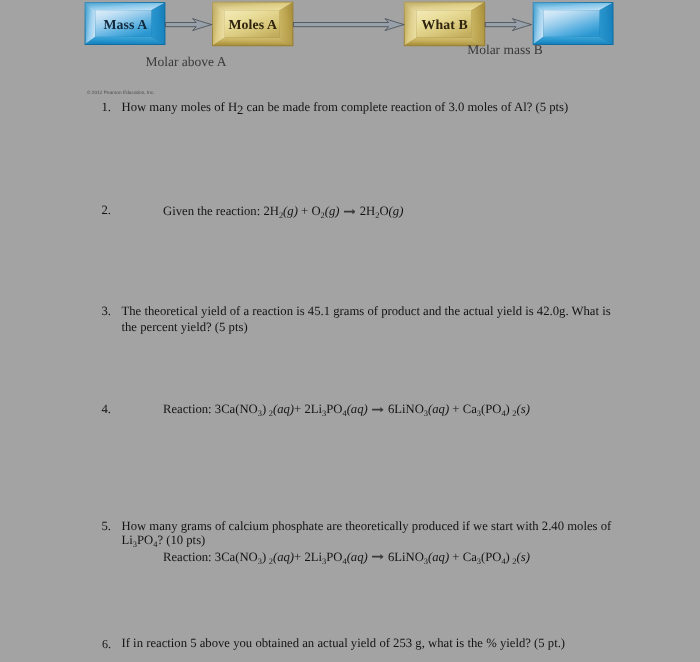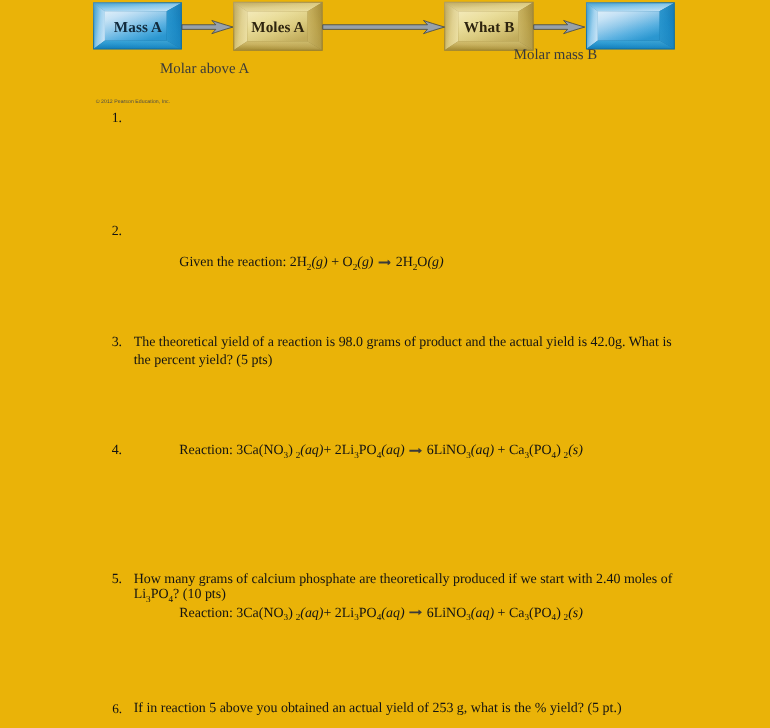--- a/index.html
+++ b/index.html
@@ -3,21 +3,21 @@
 <meta charset="utf-8">
 <title>Stoichiometry Worksheet</title>
 <style>
   html,body{margin:0;padding:0;}
   body{
     width:700px;height:662px;overflow:hidden;background:#ffffff;
     font-family:"Liberation Serif", serif;color:#1a1a1a;
     -webkit-font-smoothing:antialiased;
     text-rendering:geometricPrecision;
   }
-  .page{position:relative;width:700px;height:662px;background:#eab308;}
+  .page{position:relative;width:700px;height:662px;background:#a3a3a3;}
 
   
   .diagram{position:absolute;left:0;top:0;width:700px;height:96px;}
   .diagram svg{position:absolute;left:0;top:0;}
   .boxlabel{position:absolute;display:flex;align-items:center;justify-content:center;
         font-family:"Liberation Serif",serif;font-weight:bold;font-size:13.8px;
         letter-spacing:.1px;z-index:4;pointer-events:none;will-change:transform;}
   .boxlabel.blue{color:#122a3c;}
   .boxlabel.gold{color:#2e240f;text-align:right;}
 
@@ -26,21 +26,21 @@
   .copyright{position:absolute;will-change:transform;font-size:4.7px;color:#4a4a4a;
              font-family:"Liberation Sans",sans-serif;letter-spacing:.05px;white-space:nowrap;}
 
   
   .q{position:absolute;font-size:12.7px;line-height:14.3px;color:#131313;will-change:transform;}
   .q .num{position:absolute;left:0;top:0;width:14px;text-align:right;}
   .q .num.numlow{top:1.1px;font-size:0.95em;}
   .q .body{margin-left:24.5px;}
   .ind1{display:block;text-indent:41.5px;}
   .ind2{display:block;text-indent:41.5px;}
-  .shift1{position:relative;top:1px;margin-top:27px;}
+  .shift1{position:relative;top:1px;}
   .shift2{position:relative;top:2px;}
   i{font-style:italic;}
   sub{font-size:.66em;vertical-align:-0.36em;line-height:0;}
   .sub3{font-size:1em;vertical-align:-3px;}
   .rarrow{display:inline-block;width:11.6px;height:5.4px;vertical-align:0.9px;margin:0 1.1px;}
   .rarrow svg{display:block;}
 </style>
 </head>
 <body>
 
@@ -178,36 +178,37 @@
     <div class="caption" style="left:442px;top:44px;width:126px;">
       <div>Molar mass B</div>
     </div>
 
     <div class="copyright" style="left:87px;top:90.4px;">© 2012 Pearson Education, Inc.</div>
   </div>
 
   <div class="q" style="left:96.5px;top:100.2px;width:520px;">
     <span class="num">1.</span>
     <div class="body">
+      <span>How many moles of H<span class="sub3">2</span> can be made from complete reaction of 3.0 moles of Al? (5 pts)</span>
     </div>
   </div>
 
   <div class="q" style="left:96.5px;top:203.2px;width:520px;">
     <span class="num">2.</span>
     <div class="body">
       <span class="ind1 shift1"><span>Given the reaction:</span><span> 2H<sub>2</sub><i>(g)</i> + O<sub>2</sub><i>(g)</i> <span class="rarrow"><svg width="11.6" height="5.4" viewBox="0 0 116 54" aria-hidden="true">
                 <path d="M0 18 L84 18 L84 0 L116 27 L84 54 L84 36 L0 36 Z" fill="#3a3a3a"></path>
               </svg></span> 2H<sub>2</sub>O<i>(g)</i></span></span>
     </div>
   </div>
 
   <div class="q" style="left:96.5px;top:303.5px;width:516px;line-height:15.8px;">
     <span class="num">3.</span>
     <div class="body">
-      <span>The theoretical yield of a reaction is 98.0 grams of product and the actual yield is 42.0g. What is the percent yield? (5 pts)</span>
+      <span>The theoretical yield of a reaction is 45.1 grams of product and the actual yield is 42.0g. What is the percent yield? (5 pts)</span>
     </div>
   </div>
 
   <div class="q" style="left:96.5px;top:402.4px;width:500px;">
     <span class="num">4.</span>
     <div class="body">
       <span class="ind2"><span>Reaction:</span><span> 3Ca(NO<sub>3</sub>) <sub>2</sub><i>(aq)</i>+ 2Li<sub>3</sub>PO<sub>4</sub><i>(aq)</i> <span class="rarrow"><svg width="11.6" height="5.4" viewBox="0 0 116 54" aria-hidden="true">
                 <path d="M0 18 L84 18 L84 0 L116 27 L84 54 L84 36 L0 36 Z" fill="#3a3a3a"></path>
               </svg></span> 6LiNO<sub>3</sub><i>(aq)</i> + Ca<sub>3</sub>(PO<sub>4</sub>) <sub>2</sub><i>(s)</i></span></span>
     </div>

